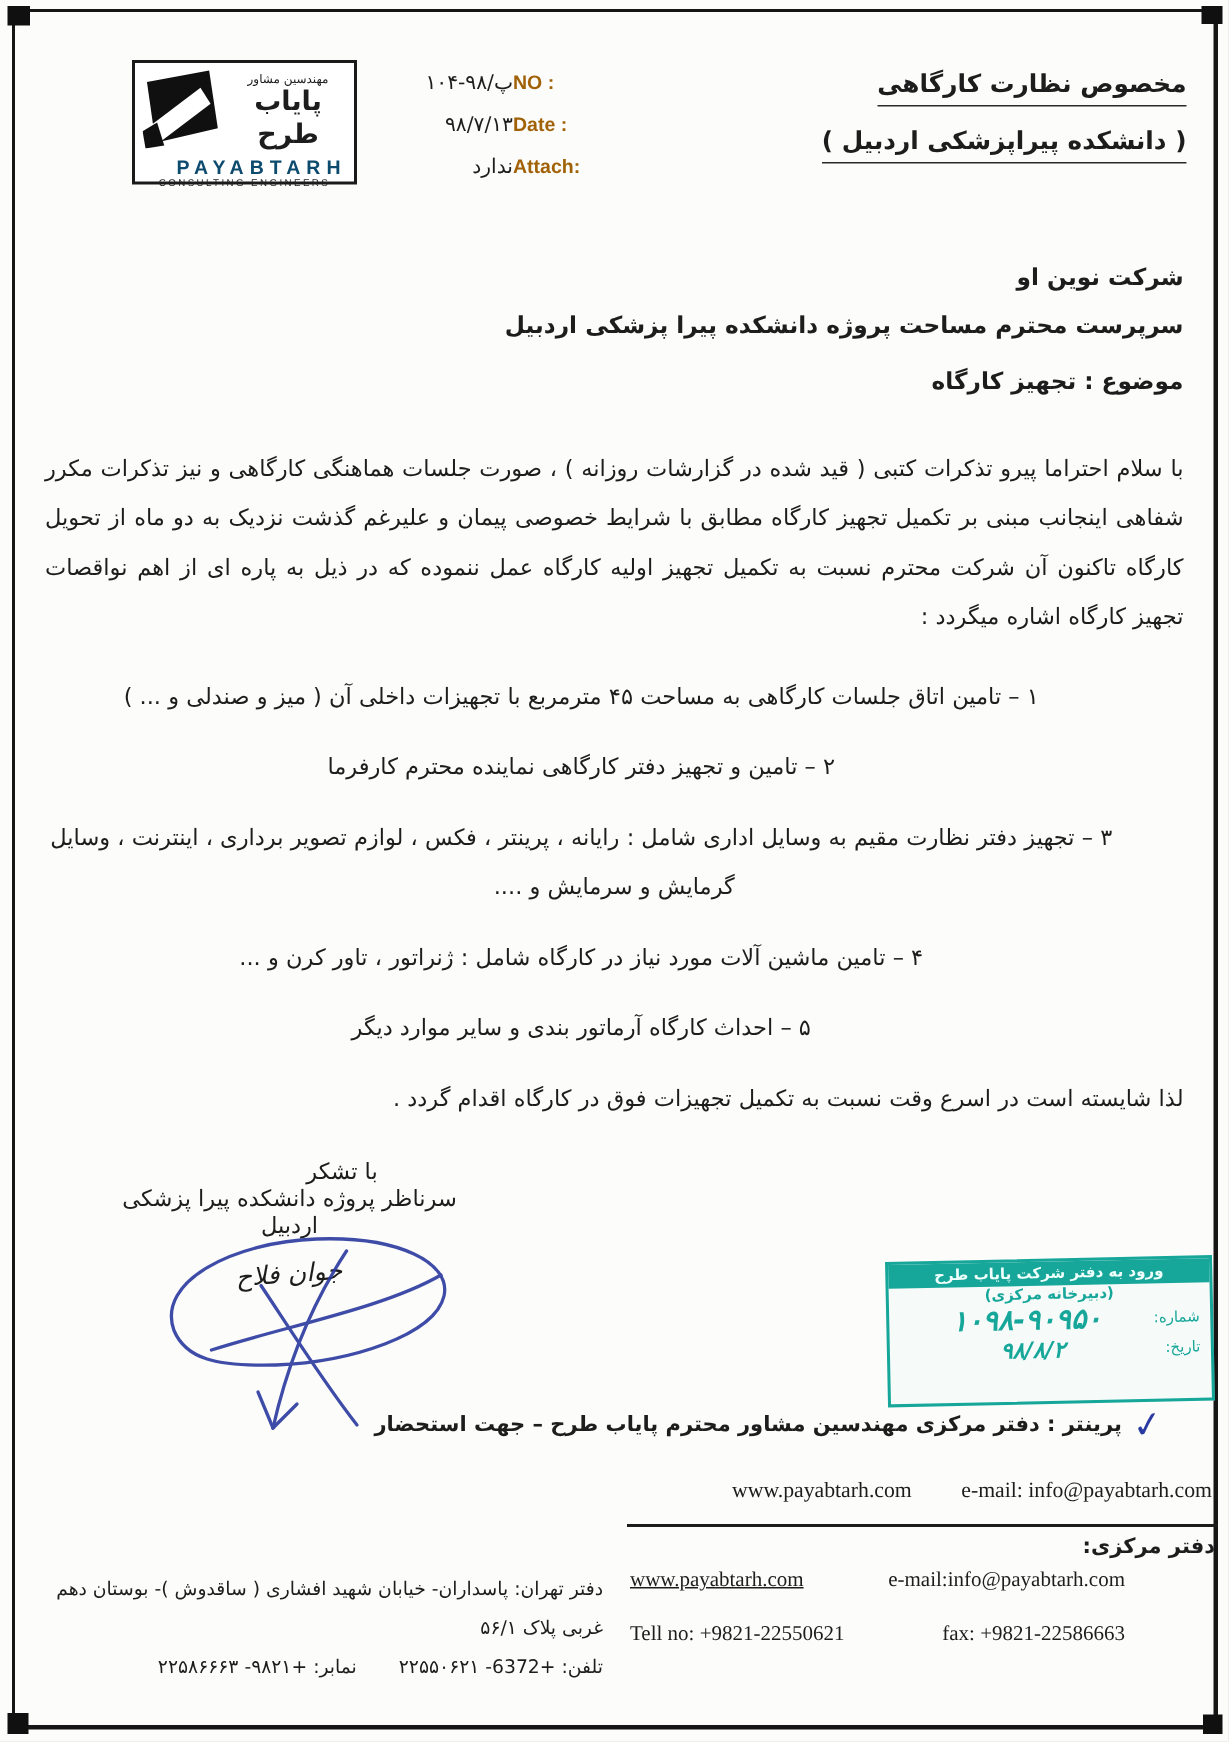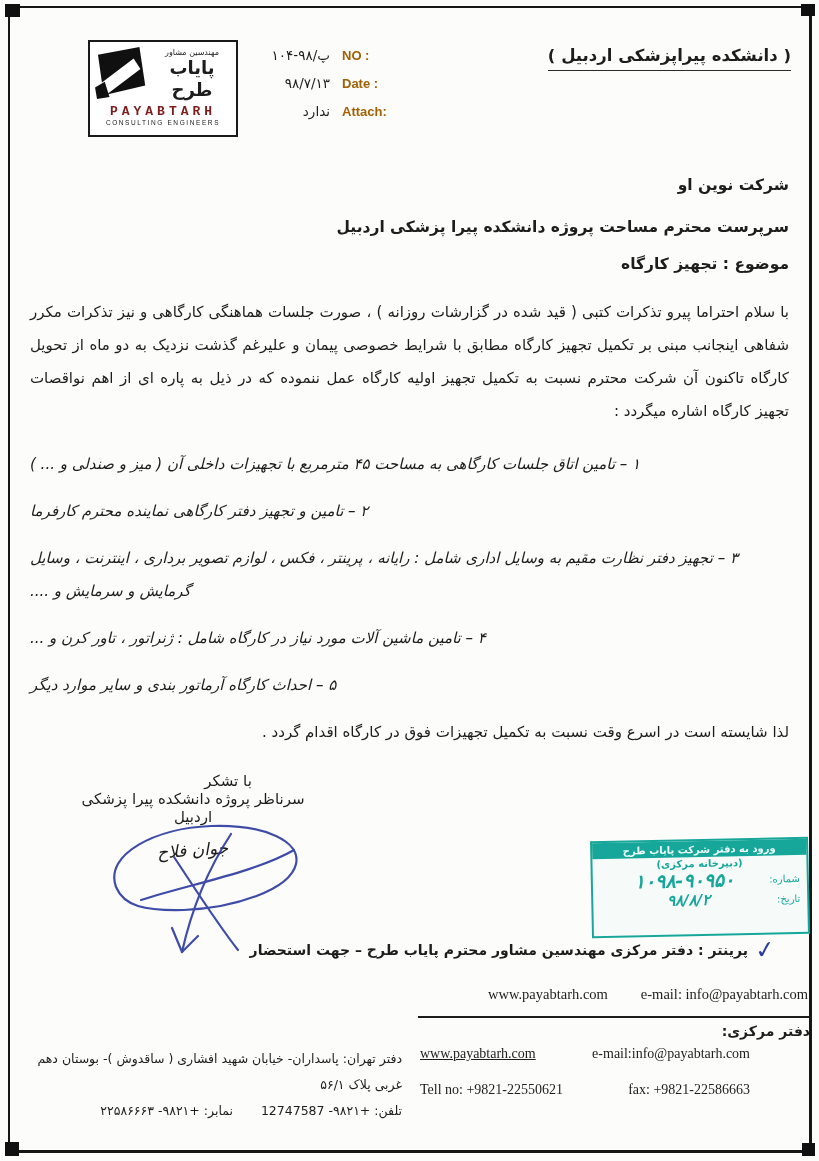--- a/index.html
+++ b/index.html
@@ -12,57 +12,57 @@
   .frame { position:absolute; left:8px; top:6px; right:7px; bottom:8px;
            border-top:2px solid #161616; border-left:2px solid #161616;
            border-right:3px solid #161616; border-bottom:3px solid #161616; }
   .corner { position:absolute; background:#101010; }
   .corner.tl { left:5px;  top:4px;    width:15px; height:13px; }
   .corner.tr { right:4px; top:4px;    width:14px; height:12px; }
   .corner.bl { left:5px;  bottom:5px; width:14px; height:14px; }
   .corner.br { right:4px; bottom:5px; width:13px; height:13px; }
 
   
-  .logo-box { position:absolute; left:88px; top:40px; width:150px; height:97px;
+  .logo-box { position:absolute; left:88px; top:40px; width:150px; height:83px;
               border:2px solid #1a1a1a; background:#fff; padding:3px 5px 2px; }
   .logo-top { display:flex; height:56px; align-items:flex-start; }
   .logo-glyph { width:58px; height:54px; flex:0 0 58px; }
   .logo-names { flex:1; direction:rtl; text-align:center; padding-top:3px; }
   .logo-fa-small { font-size:8px; letter-spacing:0; }
   .logo-fa-big { font-size:18px; font-weight:bold; line-height:1.2; }
-  .logo-en { font-size:13px; font-weight:bold; letter-spacing:4px; text-align:center;
-             margin-top:3px; font-family:Liberation Mono, monospace; color:#7f1d1d; }
+  .logo-en { font-size:13px; font-weight:bold; letter-spacing:4px; text-align:right;
+             margin-top:3px; font-family:Liberation Sans, sans-serif; color:#0c4a6e; }
   .logo-tagline { font-size:6.5px; letter-spacing:1.6px; text-align:center;
                   font-family:"Liberation Sans", sans-serif; color:#222; }
 
   
   .fields { position:absolute; left:246px; top:47px; width:150px; }
-  .field-row { display:flex; justify-content:flex-end; align-items:baseline; height:28px; gap:12px; }
+  .field-row { display:flex; justify-content:flex-end; align-items:baseline; height:28px; gap:0; }
   .field-value { font-size:13.5px; direction:ltr; unicode-bidi:isolate; }
   .field-label { width:54px; font-family:"Liberation Sans", sans-serif; font-size:13px;
                  font-weight:600; color:#a16207; text-align:left; }
 
   
   .header-tags { position:absolute; right:28px; top:46px; text-align:right; }
   .header-tag { margin-bottom:13px; }
   .header-tag span { display:inline-block; direction:rtl; font-weight:bold; font-size:16.5px;
                      border-bottom:1.5px solid #2a2a2a; padding-bottom:5px; }
 
   
   .recipient { position:absolute; right:30px; top:176px; text-align:right; direction:rtl; }
   .recipient div { font-size:15.5px; }
-  .rec-1 { font-weight:600; margin-bottom:24px; }
+  .rec-1 { font-weight:600; margin-bottom:14px; }
   .rec-2 { font-weight:bold; margin-bottom:19px; }
   .rec-3 { font-weight:bold; }
 
   
   .letter-body { position:absolute; left:30px; right:30px; top:296px; direction:rtl;
                  font-size:15px; line-height:33px; text-align:justify; }
   .list { margin-top:20px; }
-  .list .item { text-indent:44px; margin-bottom:14px; text-align:left; line-height:33px;font-style:italic; }
+  .list .item { text-indent:44px; margin-bottom:14px; text-align:center; line-height:33px; }
   .closing { margin-top:2px; text-align:right; }
 
   
   .sig-block { position:absolute; left:62px; top:772px; width:262px; text-align:center; direction:rtl; }
   .sig-thanks { font-size:15px; margin-bottom:0; padding-left:0; margin-right:-70px; }
   .sig-title { font-size:15px; margin-bottom:14px; }
   .sig-name { font-size:17px; font-style:italic; display:inline-block; transform:rotate(-4deg);
               color:#1c1c1c; font-weight:500; }
   .sig-svg { position:absolute; left:86px; top:812px; width:238px; height:148px; }
 
@@ -139,20 +139,21 @@
       <span class="field-value fa">۹۸/۷/۱۳</span>
       <span class="field-label">Date :</span>
     </div>
     <div class="field-row">
       <span class="field-value fa" style="direction:rtl">ندارد</span>
       <span class="field-label">Attach:</span>
     </div>
   </div>
 
   <div class="header-tags">
+    <div class="header-tag"><span>مخصوص نظارت کارگاهی</span></div>
     <div class="header-tag"><span>( دانشکده پیراپزشکی اردبیل )</span></div>
   </div>
 
   <div class="recipient">
     <div class="rec-1">شرکت نوین او</div>
     <div class="rec-2">سرپرست محترم مساحت پروژه دانشکده پیرا پزشکی اردبیل</div>
     <div class="rec-3">موضوع : تجهیز کارگاه</div>
   </div>
 
   <div class="letter-body">
@@ -221,21 +222,21 @@
   </div>
 
   <div class="footer-left">
     <div>
       <b>دفتر تهران:</b>
       <span>پاسداران- خیابان شهید افشاری ( ساقدوش )- بوستان دهم غربی پلاک ۵۶/۱</span>
     </div>
     <div class="phones">
       <span>
         <span>تلفن:</span>
-        <span class="num">12747587 -۹۸۲۱+</span>
+        <span class="num">۲۲۵۵۰۶۲۱ -6372+</span>
       </span>
       <span>
         <span>نمابر:</span>
         <span class="num">۲۲۵۸۶۶۶۳ -۹۸۲۱+</span>
       </span>
     </div>
   </div>
 
 </div>
 

